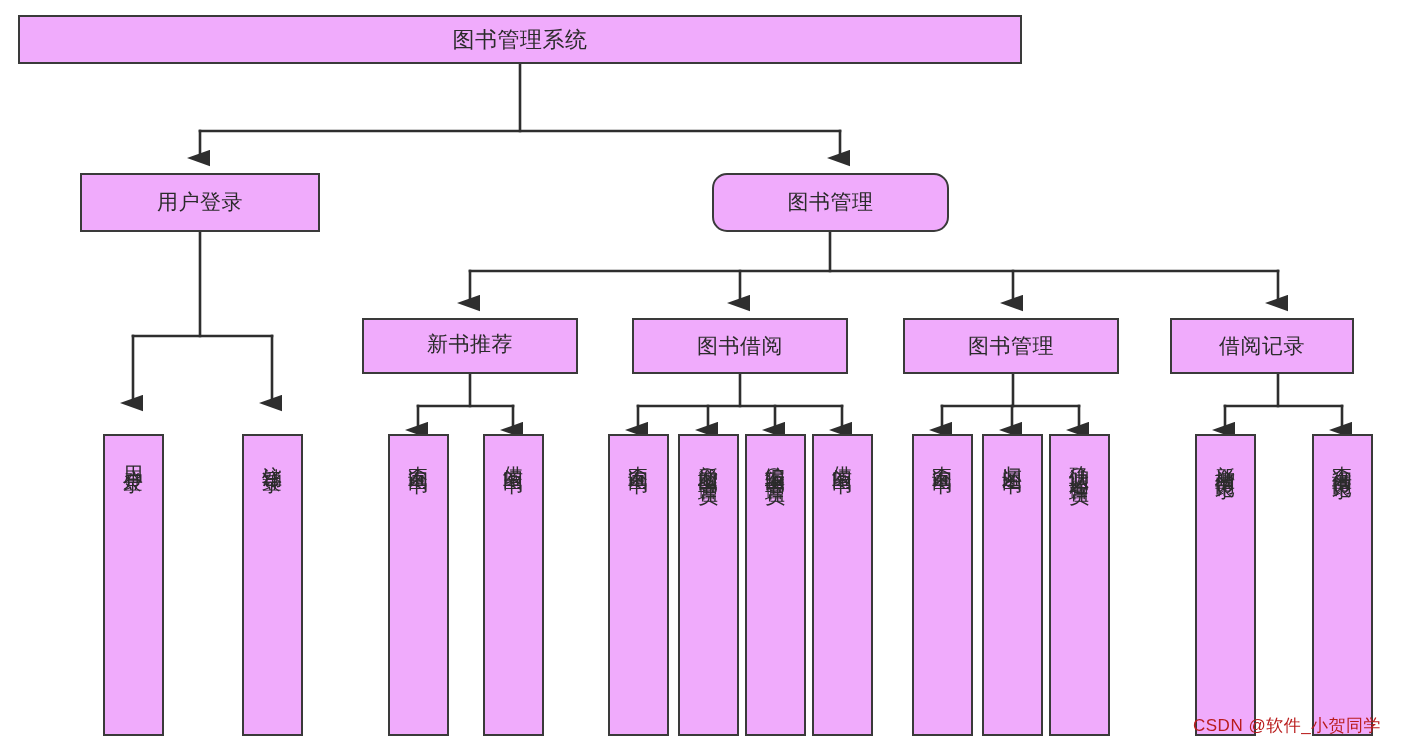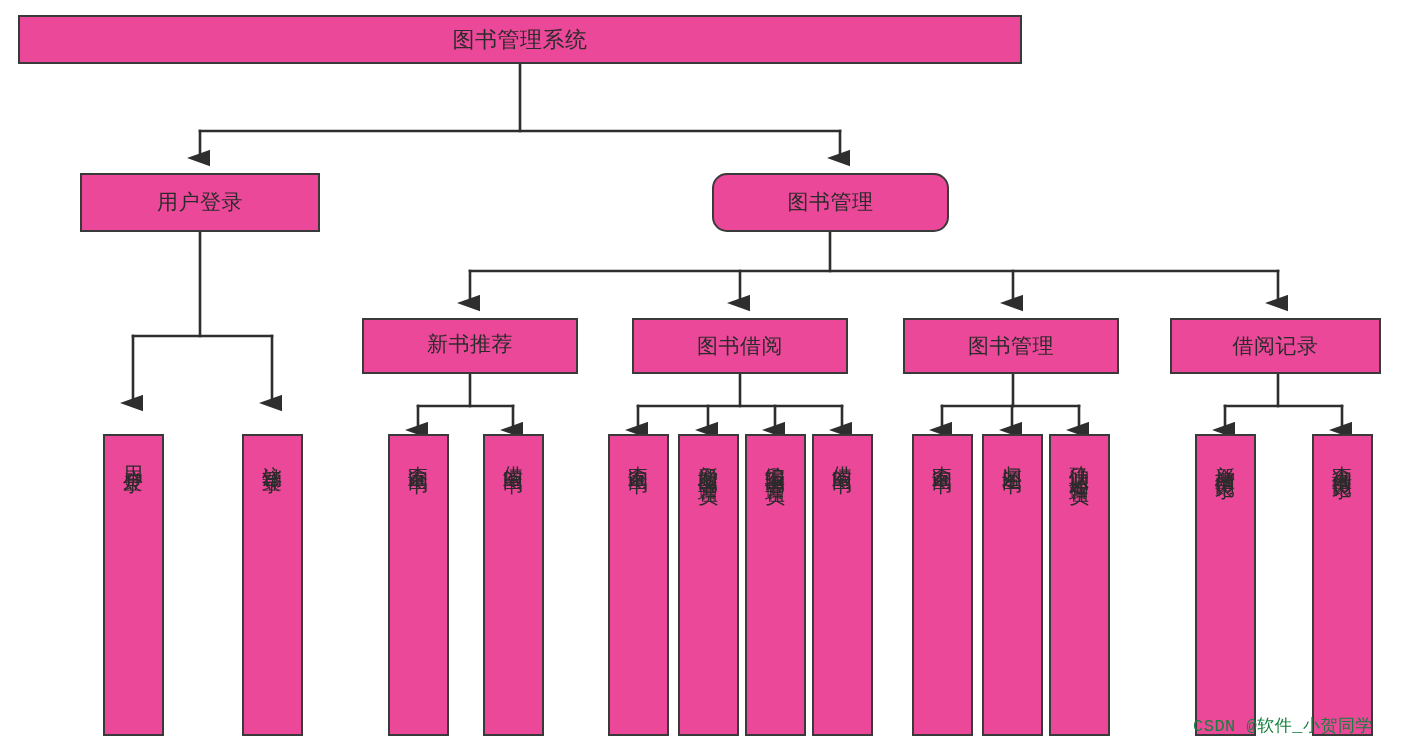--- a/index.html
+++ b/index.html
@@ -21,21 +21,21 @@
     position: absolute;
     left: 0;
     top: 0;
     width: 1405px;
     height: 747px;
     pointer-events: none;
   }
   .node {
     position: absolute;
     box-sizing: border-box;
-    background: #ec4899;
+    background: #f0abfc;
     border: 2.5px solid #3a3a3a;
     display: flex;
     align-items: center;
     justify-content: center;
     color: #2b2b2b;
   }
   .node-label {
     font-size: 21px;
     line-height: 1.25;
     letter-spacing: 0.5px;
@@ -56,24 +56,23 @@
     text-orientation: upright;
     font-size: 20px;
     line-height: 1.5;
     letter-spacing: 3px;
     white-space: normal;
     max-height: 278px;
   }
   .watermark {
     position: absolute;
     font-size: 17px;
-    color: #15803d;
+    color: #b91c1c;
     white-space: nowrap;
     letter-spacing: 0.5px;
-    font-family: Liberation Mono, monospace;
   }
 </style>
 </head>
 <body>
 
 <div id="canvas">
 
   <svg class="wires" viewBox="0 0 1405 747">
     <defs>
       <marker id="arrow" markerWidth="10" markerHeight="10" refX="3.2" refY="4" orient="auto" markerUnits="strokeWidth">
@@ -137,21 +136,21 @@
 
   <div class="node level3" style="left:362px; top:318px; width:216px; height:56px;font-family:Liberation Mono, monospace;">
     <span class="node-label">新书推荐</span>
   </div>
   <div class="node level3" style="left:632px; top:318px; width:216px; height:56px;">
     <span class="node-label">图书借阅</span>
   </div>
   <div class="node level3" style="left:903px; top:318px; width:216px; height:56px;">
     <span class="node-label">图书管理</span>
   </div>
-  <div class="node level3" style="left:1170px; top:318px; width:211px; height:56px;">
+  <div class="node level3" style="left:1170px; top:318px; width:184px; height:56px;">
     <span class="node-label">借阅记录</span>
   </div>
 
   <div class="node leaf" style="left:103px; top:434px; width:61px; height:302px;">
     <span class="node-label">用户登录</span>
   </div>
   <div class="node leaf" style="left:242px; top:434px; width:61px; height:302px;">
     <span class="node-label">注销登录</span>
   </div>
 

